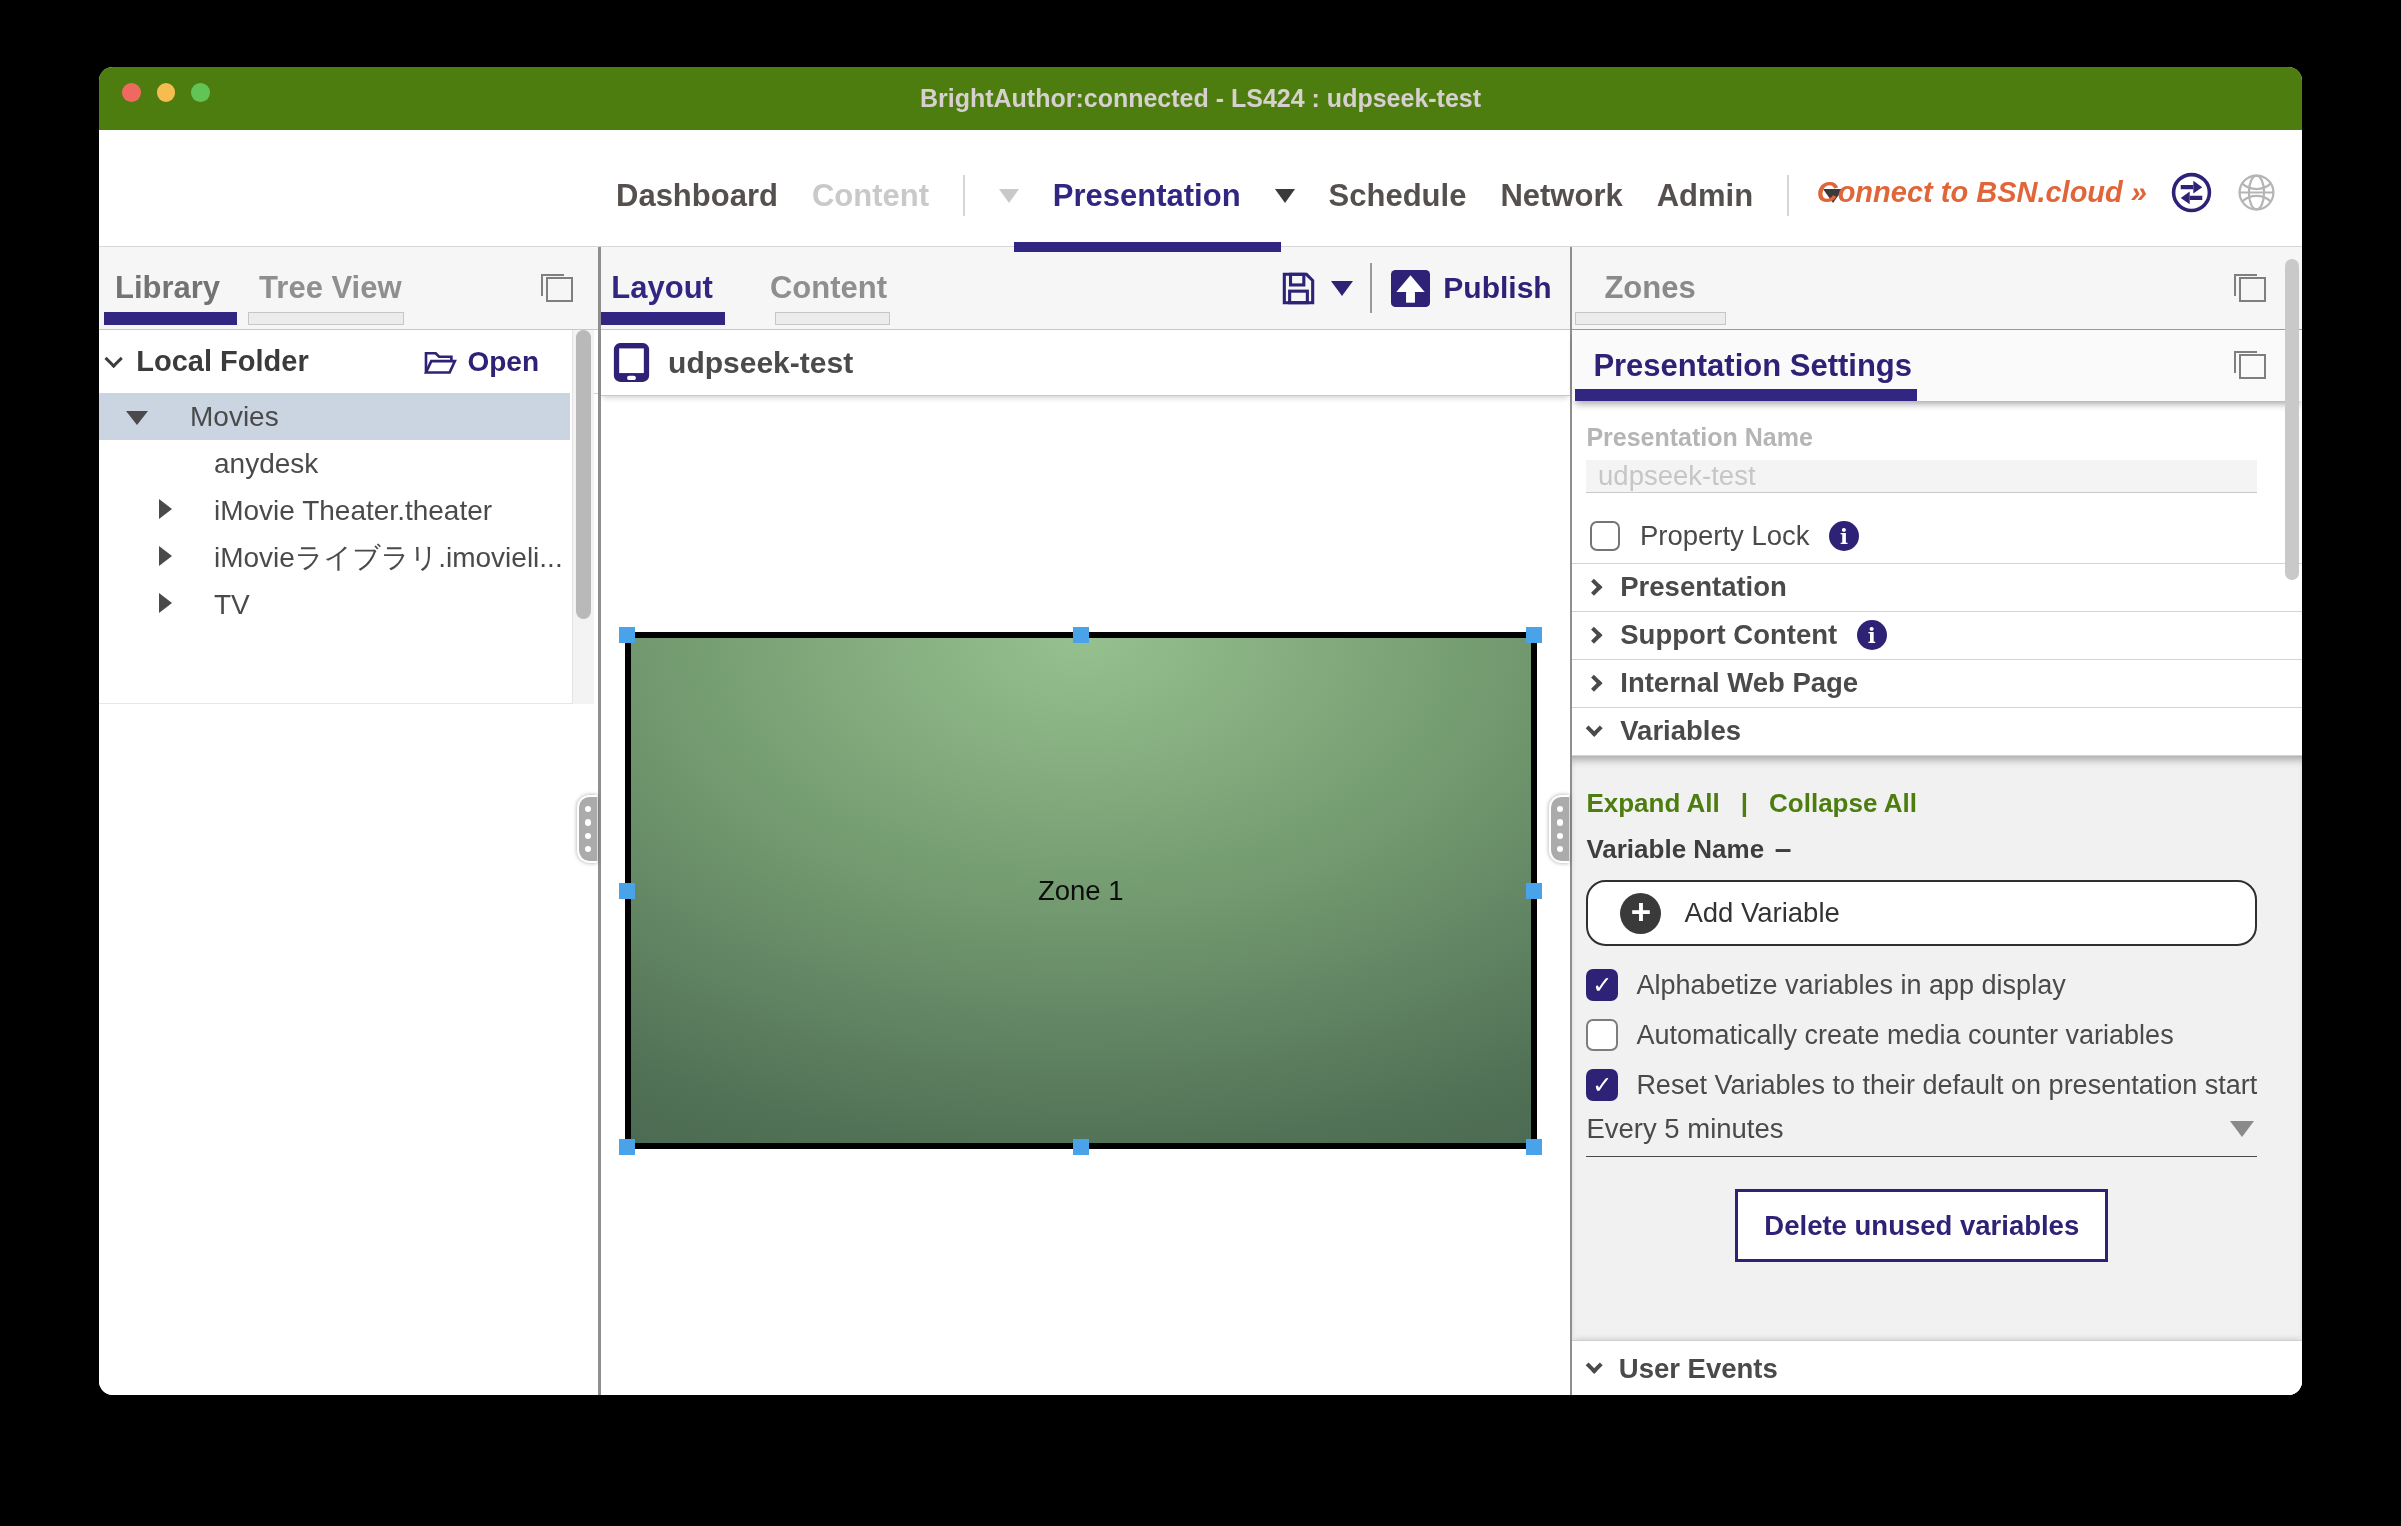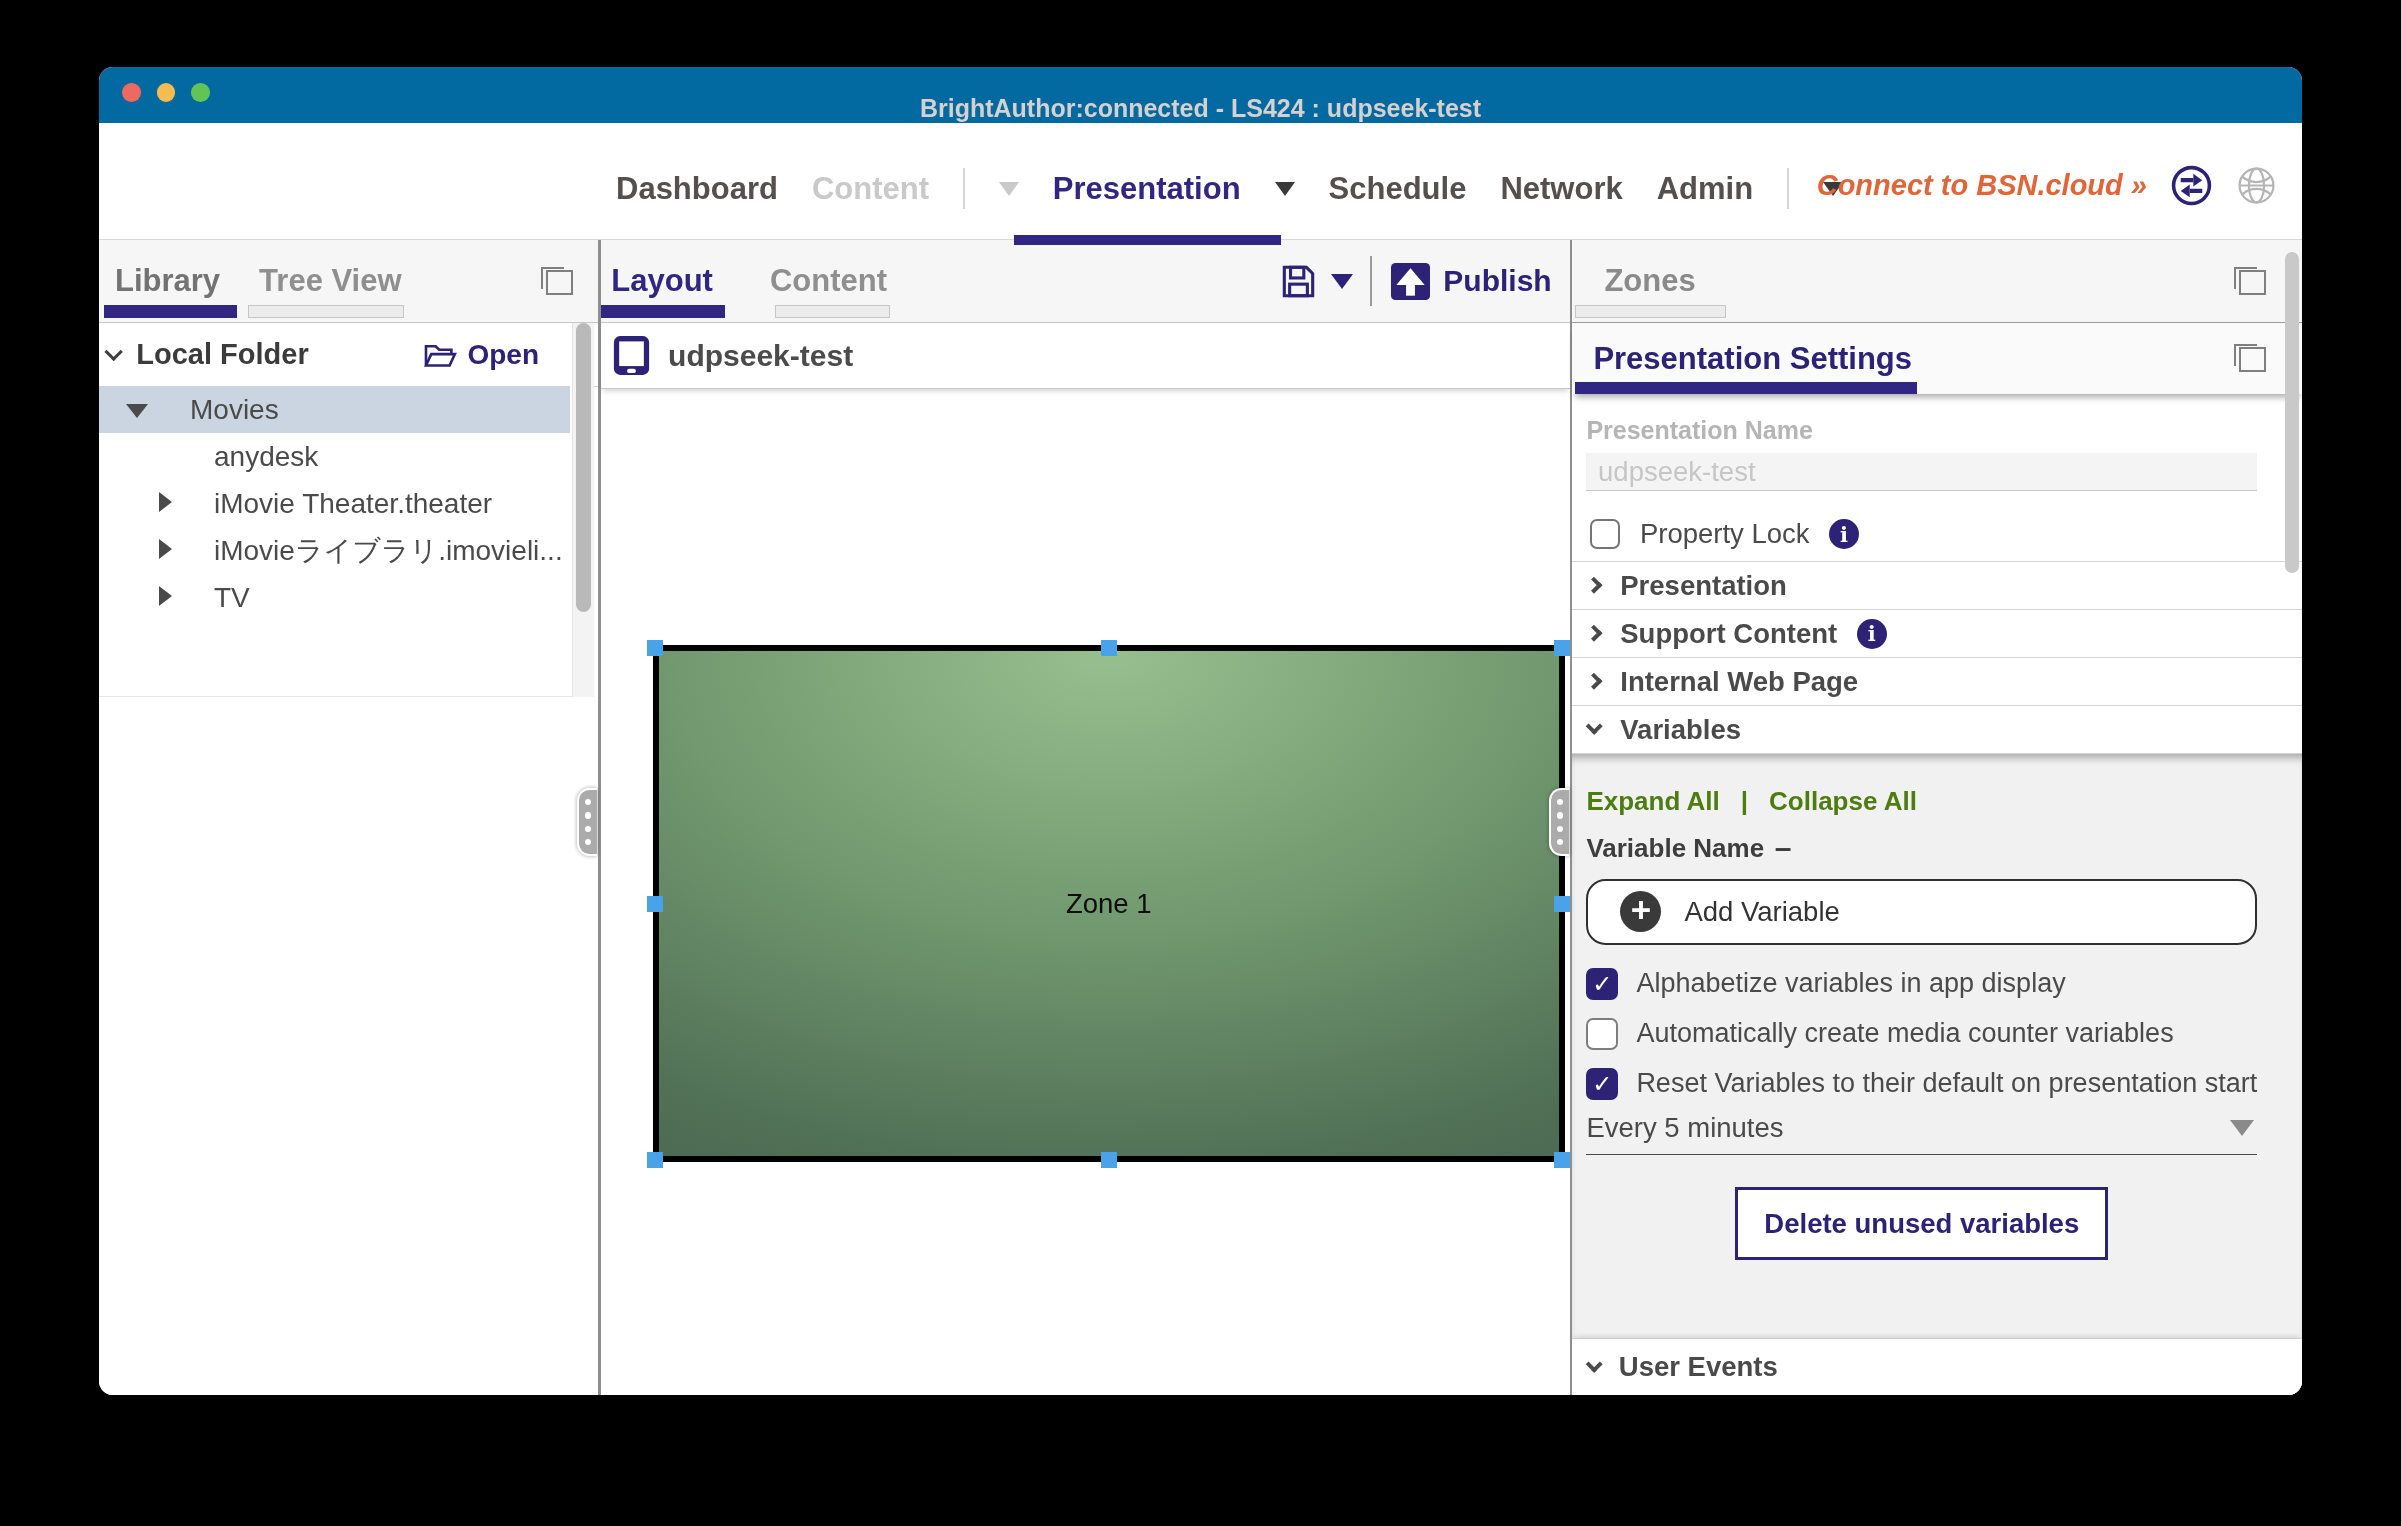--- a/index.html
+++ b/index.html
@@ -3,22 +3,22 @@
 <meta charset="utf-8">
 <style>
   * { margin:0; padding:0; box-sizing:border-box; }
   html,body { width:2401px; height:1526px; background:#000; }
   body { font-family:"Liberation Sans","DejaVu Sans",sans-serif; position:relative; }
 
   .window { position:absolute; left:99px; top:67px; width:2203px; height:1328px;
             background:#fff; border-radius:14px; overflow:hidden; display:flex; flex-direction:column; }
 
   
-  .titlebar { height:56px; background:#0369a1; position:relative; display:flex;
-              align-items:flex-end; justify-content:center; flex:0 0 auto; }
+  .titlebar { height:63px; background:#4d7c0f; position:relative; display:flex;
+              align-items:center; justify-content:center; flex:0 0 auto; }
   .traffic { position:absolute; left:23px; top:16px; display:flex; gap:16px; }
   .tl { width:18.6px; height:18.6px; border-radius:50%; }
   .tl.red{background:#ee6a5f} .tl.yellow{background:#f5bd4f} .tl.green{background:#61c454}
   .window-title { color:#d6d0ce; font-size:25px; font-weight:bold; }
 
   
   .header { height:117px; flex:0 0 auto; position:relative; background:#fff;
             border-bottom:0.9px solid #d8d8d8; z-index:10; }
   .logo { position:absolute; left:23px; top:7px; color:#372a7d; }
   .logo-main { font-size:57px; line-height:1.05; border-bottom:3.5px solid #372a7d; padding-bottom:1.8px; letter-spacing:-0.9px; }
@@ -107,23 +107,23 @@
                 border-top:15px solid #2e2277; }
   .tb-sep { width:1.8px; height:50px; background:#9a9a9a; margin:0 5.3px; }
   .publish-label { font-size:30px; font-weight:700; color:#2e2277; }
 
   .doc-row { height:66px; background:#fff; border-bottom:0.9px solid #c9c9c9;
              box-shadow:0 3.5px 5.3px -1.8px rgba(0,0,0,.18); display:flex; align-items:center;
              padding-left:12.4px; gap:18px; position:relative; z-index:2; flex:0 0 auto; }
   .doc-title { font-size:30px; font-weight:700; color:#4b4b4b; }
 
   .canvas { flex:1; position:relative; background:#fff; }
-  .zone { position:absolute; left:24px; top:256px; width:912px; height:517px;
+  .zone { position:absolute; left:24px; top:236px; width:912px; height:517px;
           background:radial-gradient(ellipse 120% 135% at 50% 0%, #97c08f 0%, #72996f 40%, #527257 75%, #42604b 100%);
-          border:6.2px solid #000;margin-left:28px; }
+          border:6.2px solid #000; }
   .zone-label { position:absolute; left:0; right:0; top:50%; transform:translateY(-50%);
                 text-align:center; font-size:27.5px; color:#0d0d0d; }
   .handle { position:absolute; width:16px; height:16px; background:#4aa2e9; }
   .h-tl{left:-11.5px;top:-11.5px} .h-tm{left:50%;margin-left:-8px;top:-11.5px} .h-tr{right:-11.5px;top:-11.5px}
   .h-ml{left:-11.5px;top:50%;margin-top:-8px} .h-mr{right:-11.5px;top:50%;margin-top:-8px}
   .h-bl{left:-11.5px;bottom:-11.5px} .h-bm{left:50%;margin-left:-8px;bottom:-11.5px} .h-br{right:-11.5px;bottom:-11.5px}
 
   
   .rp-tab-zones { margin-left:32px; color:#8a8a8a; }
   .rp-bar-1 { left:2.7px; width:151px; }

